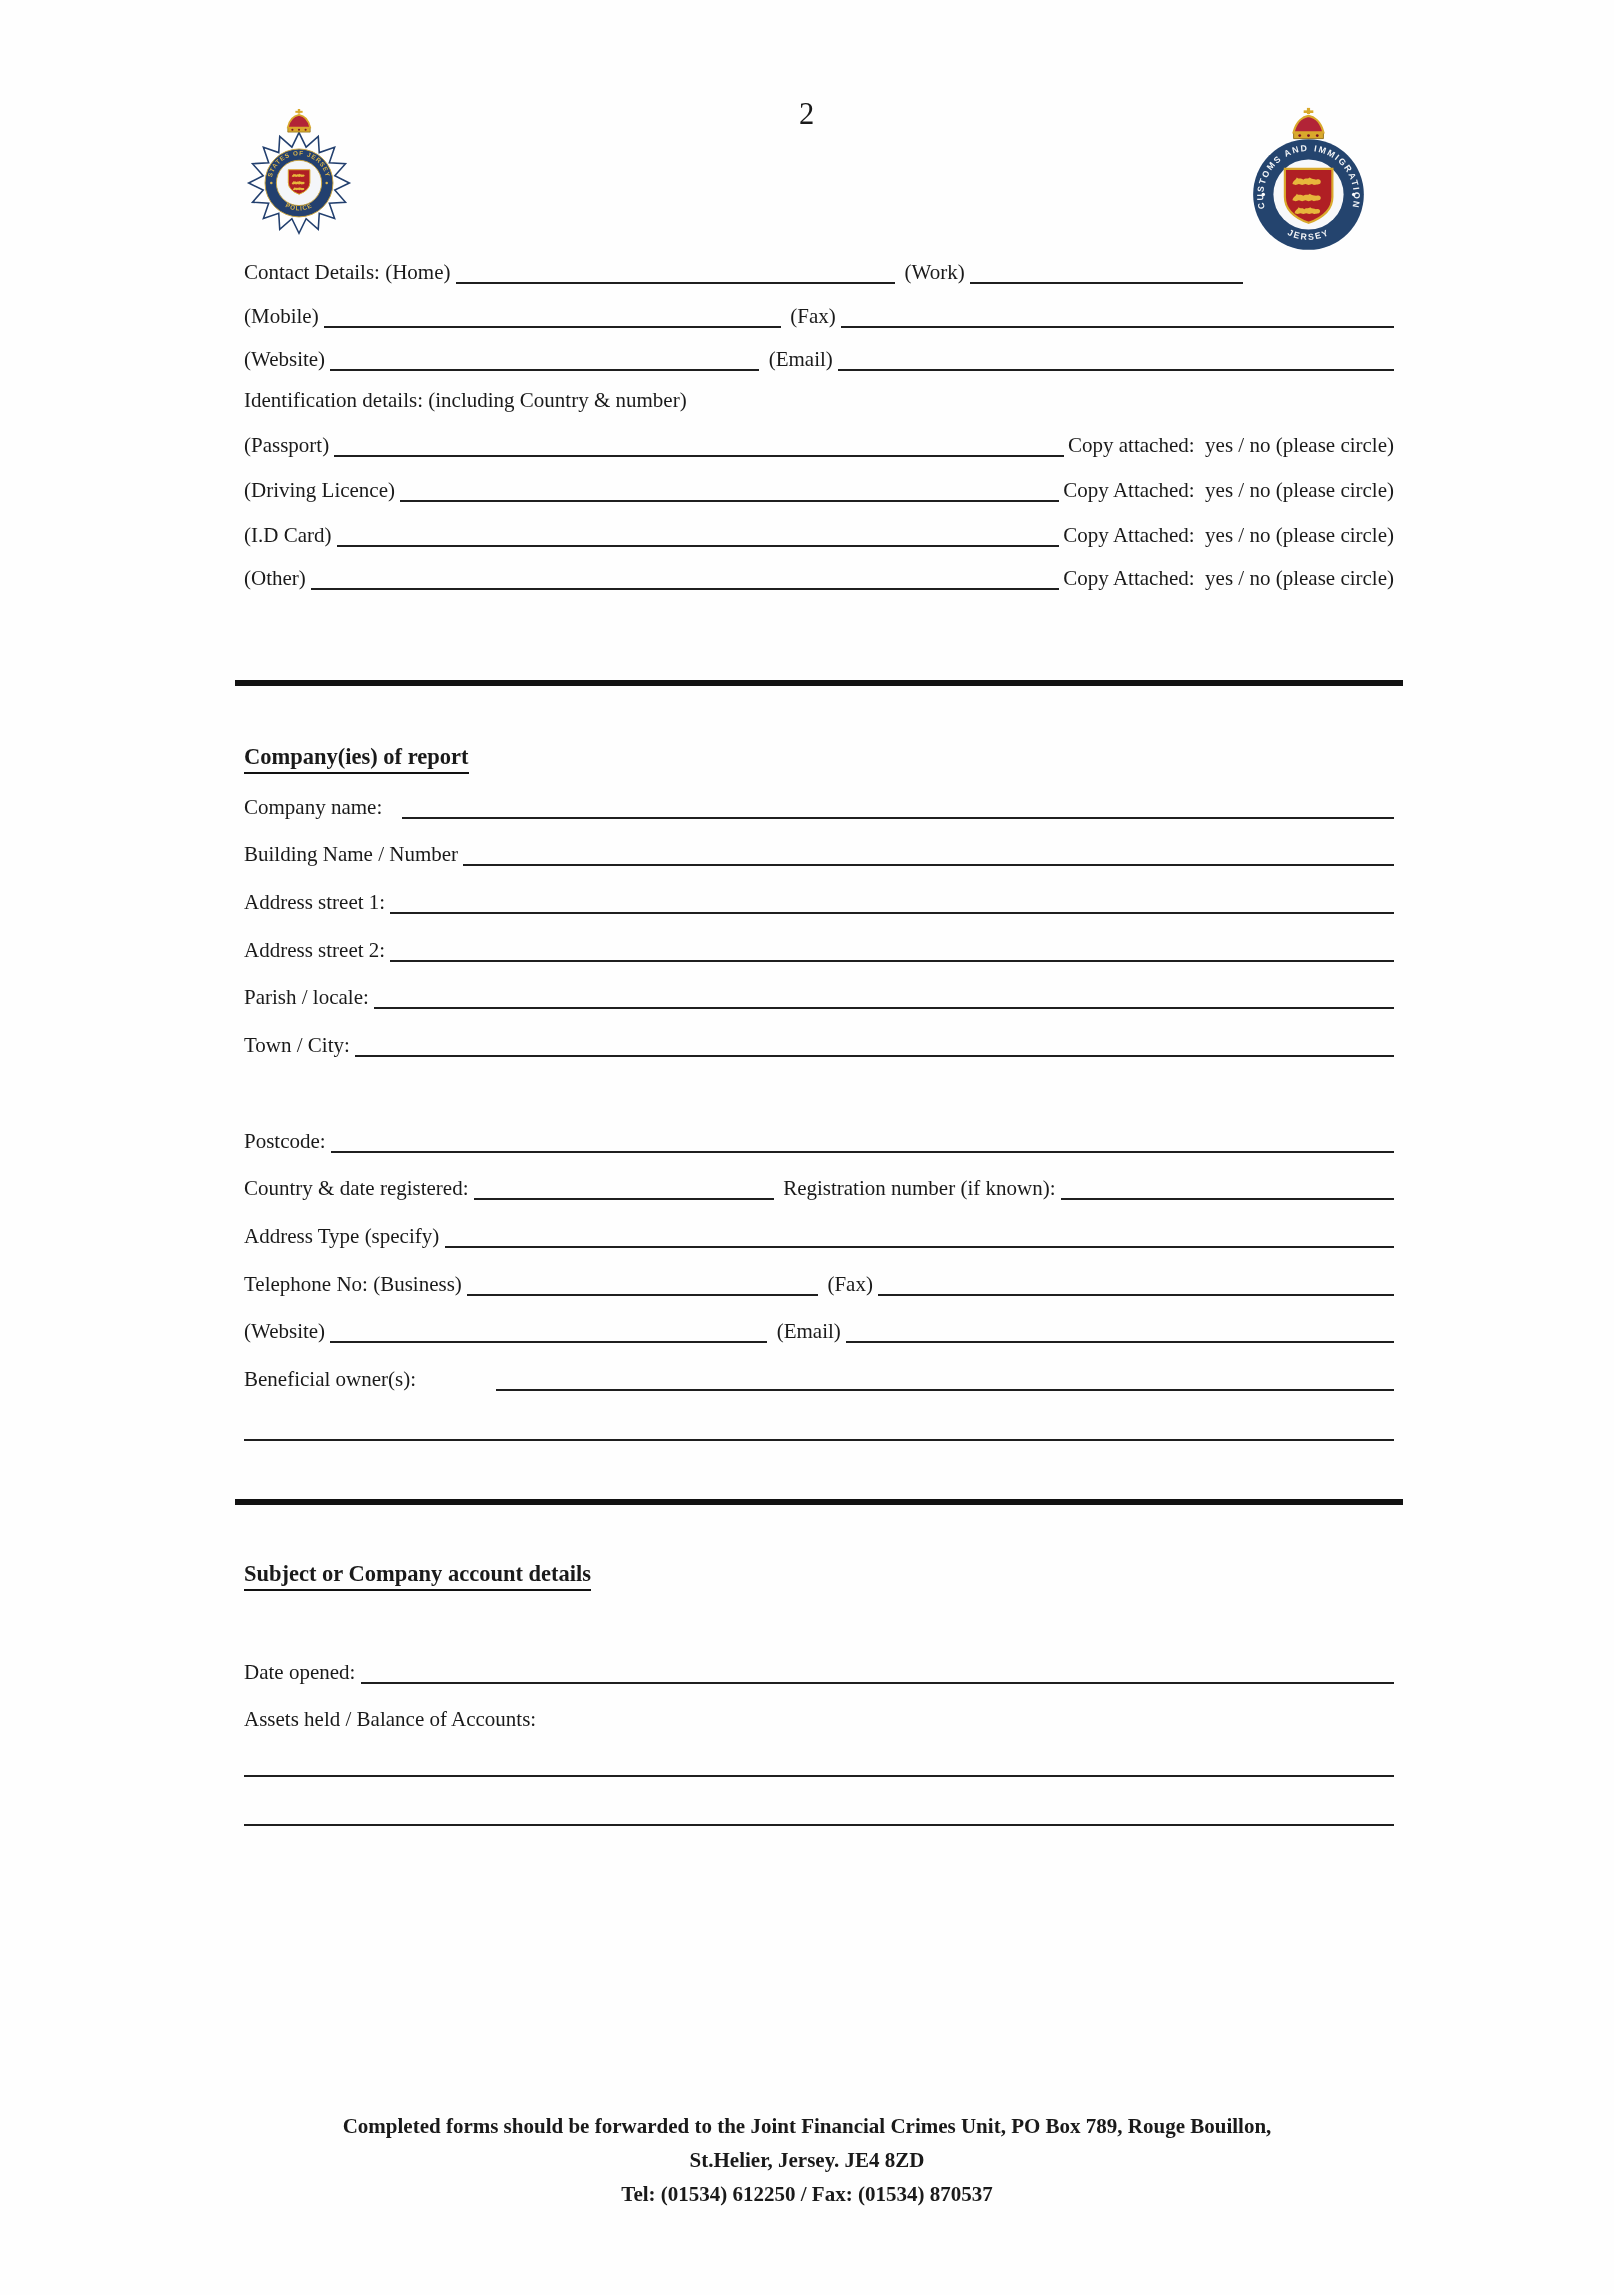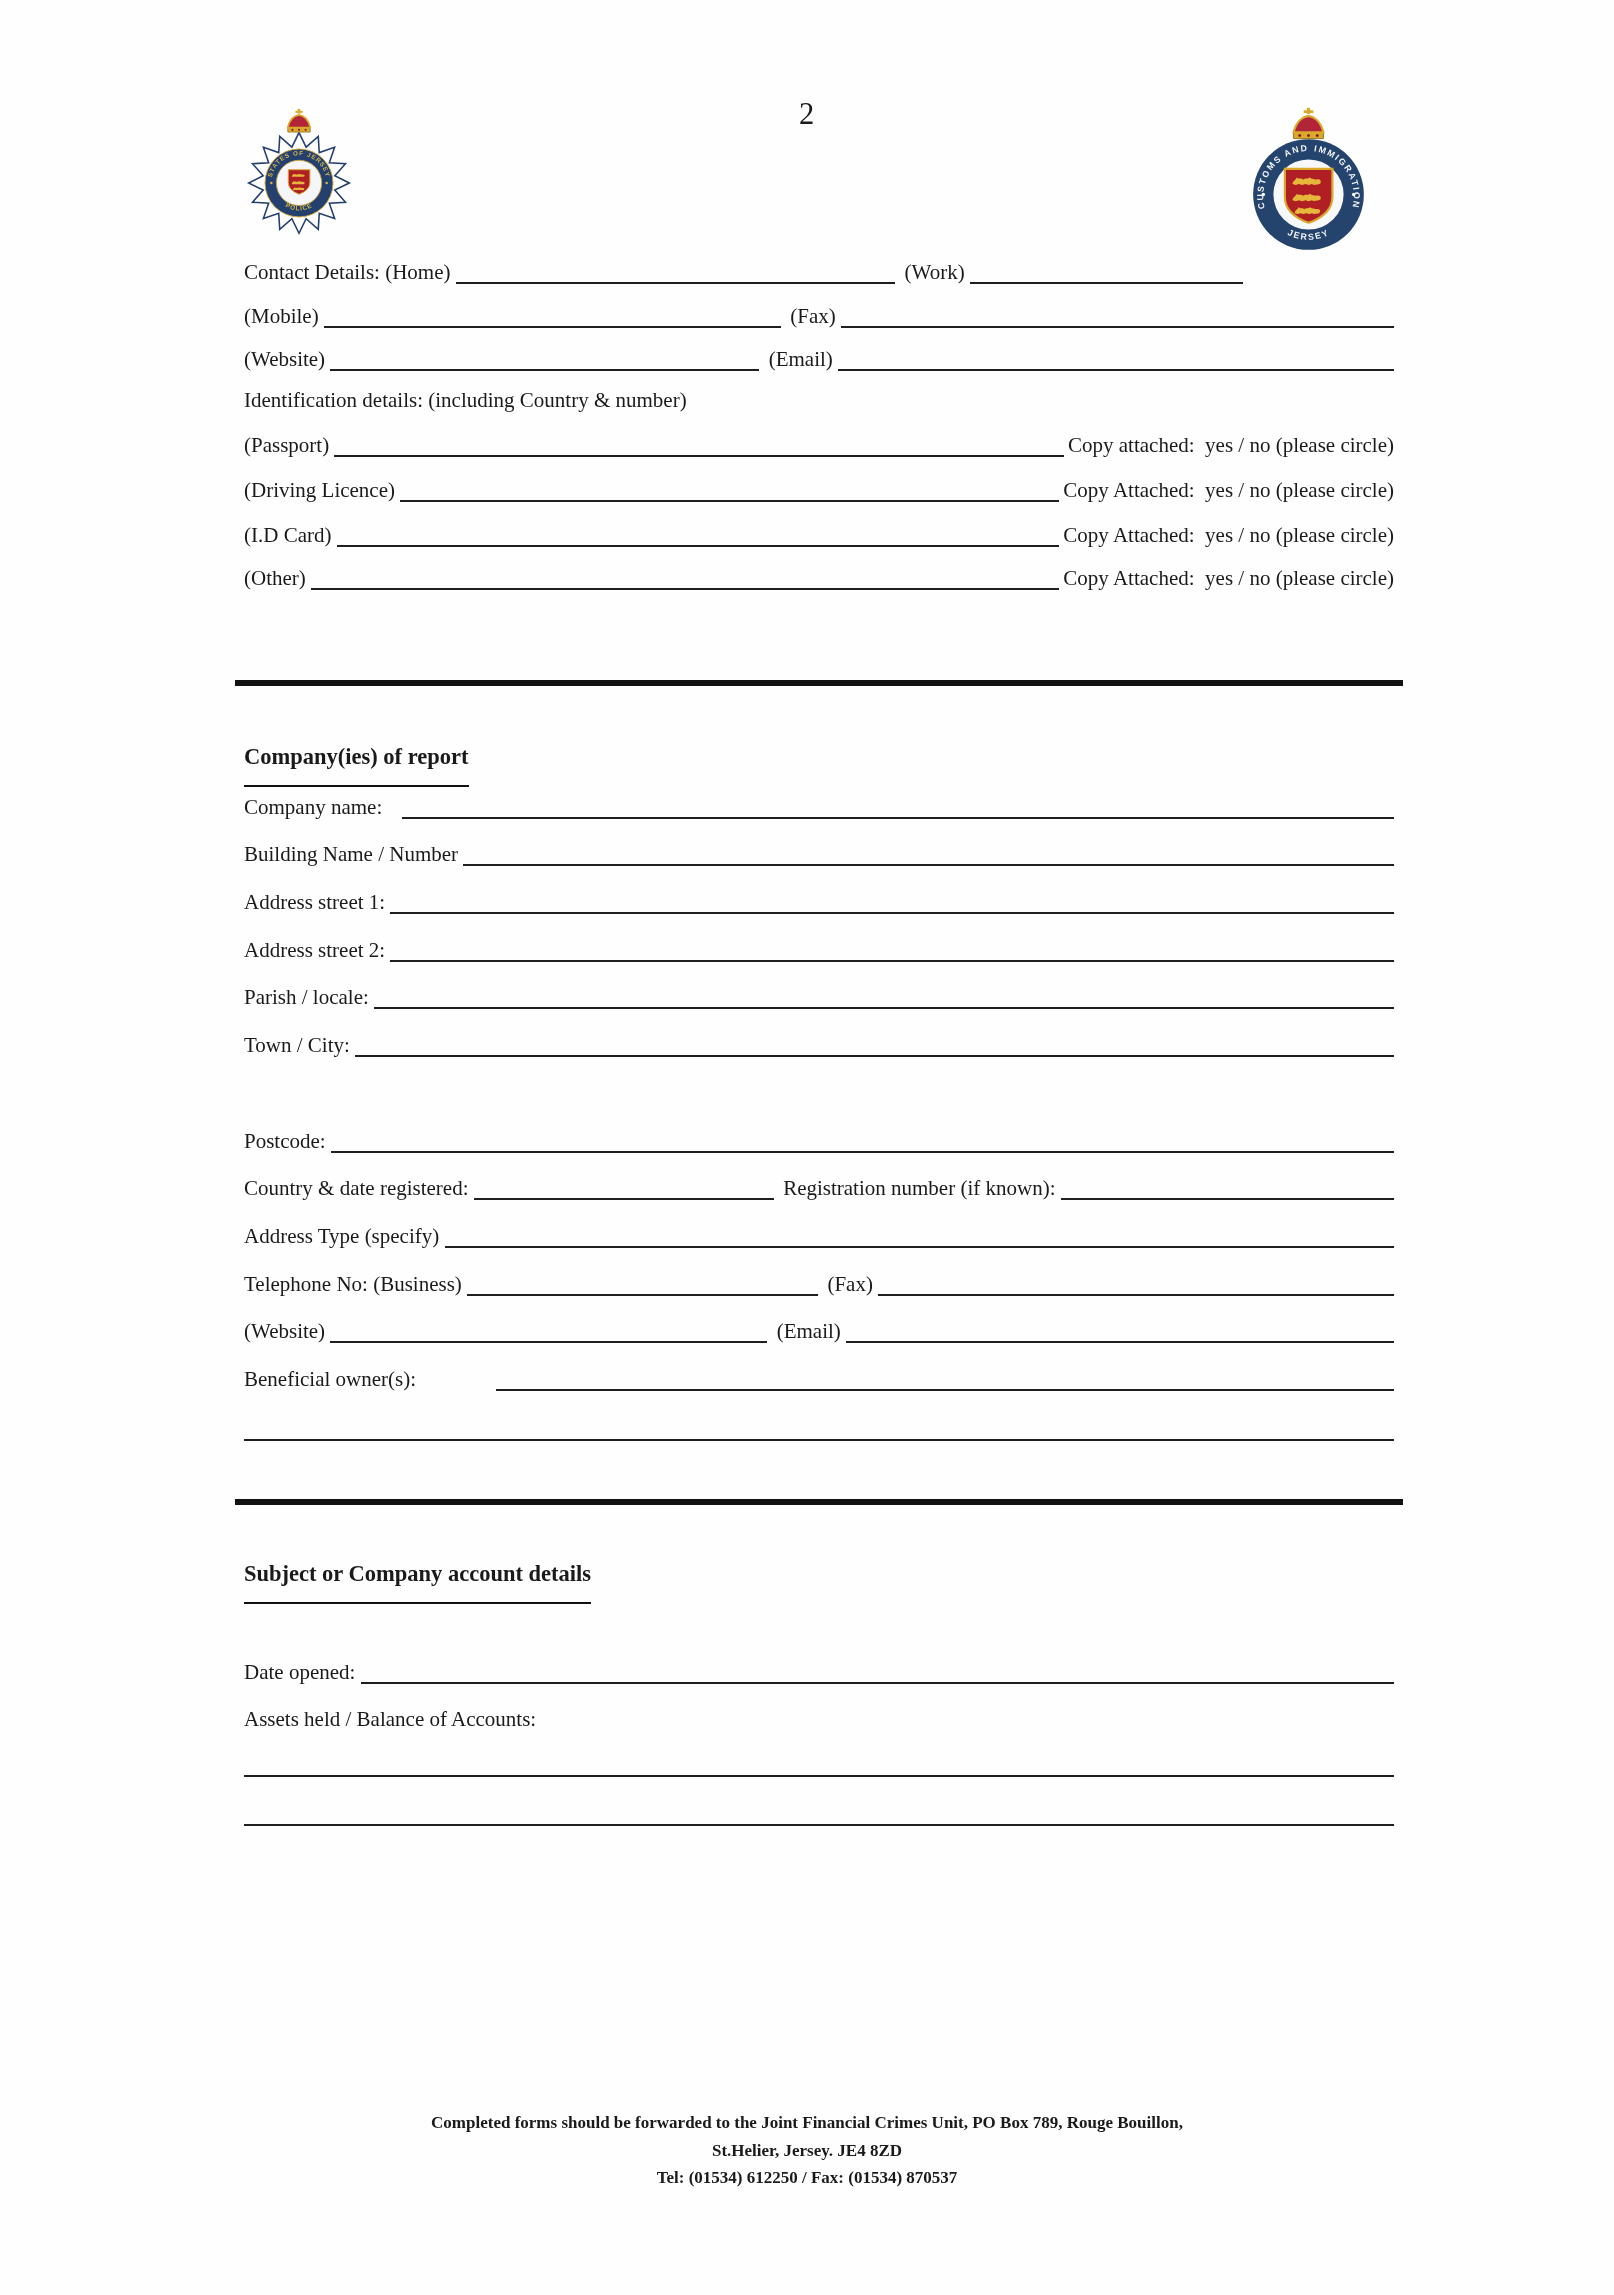--- a/index.html
+++ b/index.html
@@ -10,22 +10,22 @@
   .pageno{position:absolute;left:799px;top:97px;font-size:30.5px;}
   .row{position:absolute;left:244px;width:1150px;display:flex;align-items:flex-end;font-size:21px;line-height:1.15;white-space:pre;}
   .lbl{white-space:pre;}
   .ml{margin-left:9.3px;}
   .ln{border-bottom:2px solid #1f1f1f;height:24px;margin-left:5.3px;}
   .fl{flex:1 1 auto;}
   .copy{white-space:pre;margin-left:4px;}
   .hr{position:absolute;left:244px;width:1150px;border-top:2px solid #1f1f1f;height:0;}
   .sep{position:absolute;left:235px;width:1168px;height:6px;background:#121212;}
   .heading{position:absolute;left:244px;font-size:22.5px;font-weight:bold;}
-  .heading span{border-bottom:2.7px solid #111;padding-bottom:16px;}
-  .footer{position:absolute;left:0;top:2109px;width:1614px;text-align:center;font-size:17px;font-weight:bold;line-height:1.62;}
+  .heading span{border-bottom:2.7px solid #111;padding-bottom:3px;}
+  .footer{position:absolute;left:0;top:2109px;width:1614px;text-align:center;font-size:21px;font-weight:bold;line-height:1.62;}
   .logo{position:absolute;}
   .logo-left{left:236px;top:98px;width:126px;height:151px;}
   .logo-right{left:1241px;top:93px;width:135px;height:176px;}
   .ringtext-gold{font-family:"Liberation Sans",sans-serif;font-size:10px;font-weight:bold;fill:#d9b34a;letter-spacing:1.5px;}
   .ringtext-white{font-family:"Liberation Sans",sans-serif;font-size:13px;font-weight:bold;fill:#f2f4f7;letter-spacing:2.5px;}
 </style>
 </head>
 <body>
 
 <div class="page">

